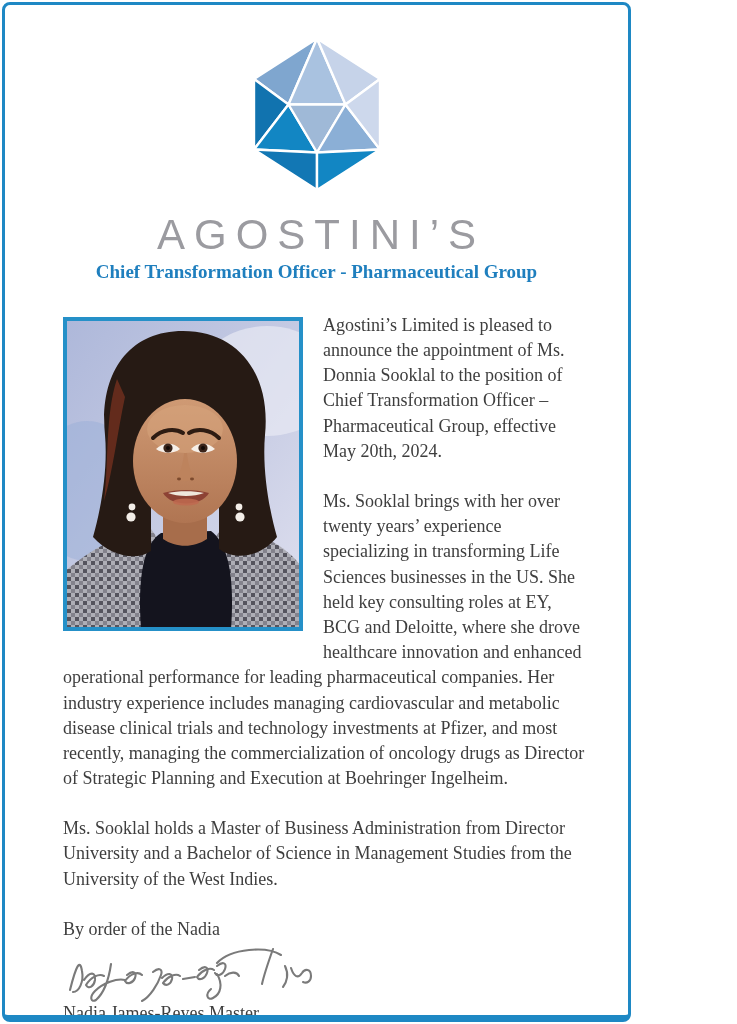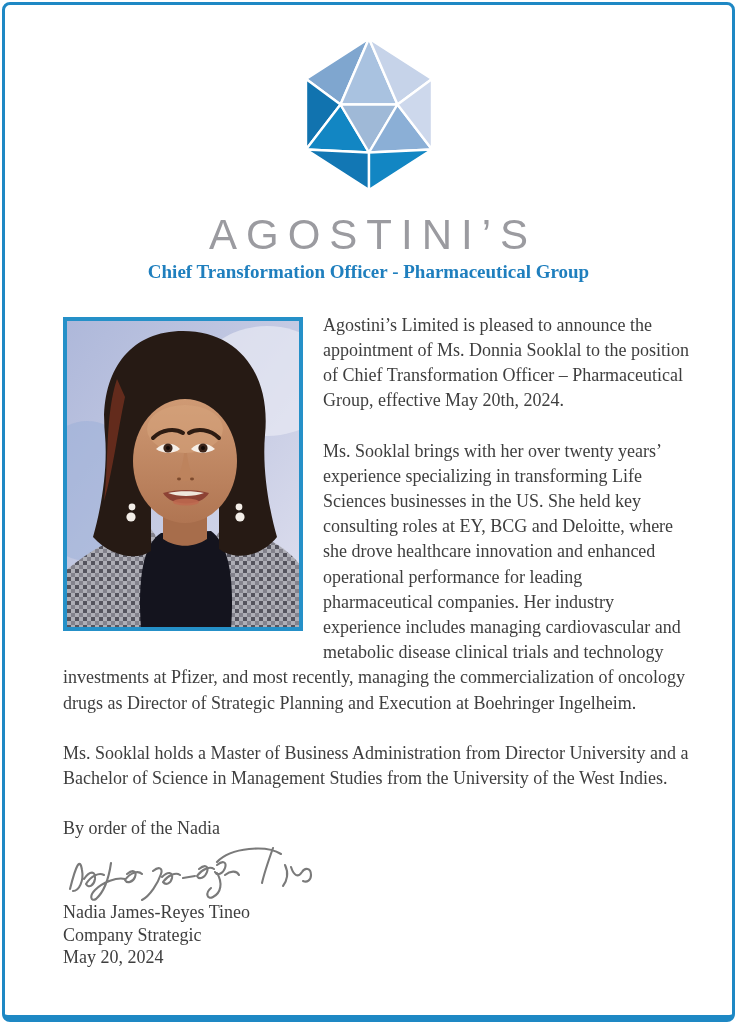--- a/index.html
+++ b/index.html
@@ -1,21 +1,21 @@
 <!DOCTYPE html>
 <html><head>
 <meta charset="utf-8">
 <style>
   * { box-sizing: border-box; margin: 0; padding: 0; }
   html, body { width: 737px; background: #ffffff; }
   body { font-family: "Liberation Serif", serif; }
 
   .page {
     position: relative;
-    width: 733px;
+    width: 629px;
     height: 1020px;
     margin: 2px;
     background: #ffffff;
     border: 3px solid #1e88c4;
     border-bottom-width: 7px;
     border-radius: 8px;
     overflow: hidden;
   }
 
   .masthead { text-align: center; padding-top: 30px; }
@@ -172,18 +172,18 @@
         <path d="M5,46 C11,22 15,14 17,27 C19,38 14,48 8,48 M19,36 C25,27 31,28 30,36 C29,42 24,46 21,41 C26,33 34,29 39,32"></path>
         <path d="M46,20 C44,34 40,48 31,56 C26,59 24,53 30,47 C38,39 52,34 60,36 M62,31 C68,26 72,28 70,34 C68,39 62,41 60,37 C65,30 73,27 77,31"></path>
         <path d="M88,28 C94,23 98,25 96,31 C93,40 85,53 77,57 M97,34 C103,28 108,29 107,35 C106,40 101,43 98,39 C103,32 111,29 115,32 M118,35 L130,33"></path>
         <path d="M134,26 C140,21 144,23 142,29 C140,35 134,37 132,33 C137,26 145,23 149,26 M152,22 C158,17 162,19 160,25 C158,31 152,33 150,29 M152,30 C158,40 156,50 148,54 C142,57 140,50 146,45 M160,32 C166,27 172,28 174,32"></path>
         <path d="M152,19 C166,4 202,2 216,11 M208,5 C203,19 199,31 197,40"></path>
         <path d="M220,22 C224,30 222,38 218,43"></path>
         <path d="M226,24 C229,33 233,35 237,29 C240,24 246,25 246,32 C246,37 242,40 238,38"></path>
       </g>
     </svg>
 
-    <div class="sig-name">Nadia James-Reyes Tineo</div>
+    <div class="sig-name">Nadia James-Reyes Master</div>
     <div class="sig-role">Company Strategic</div>
     <div class="sig-date">May 20, 2024</div>
   </div>
 
 </div>
 
 </body></html>

